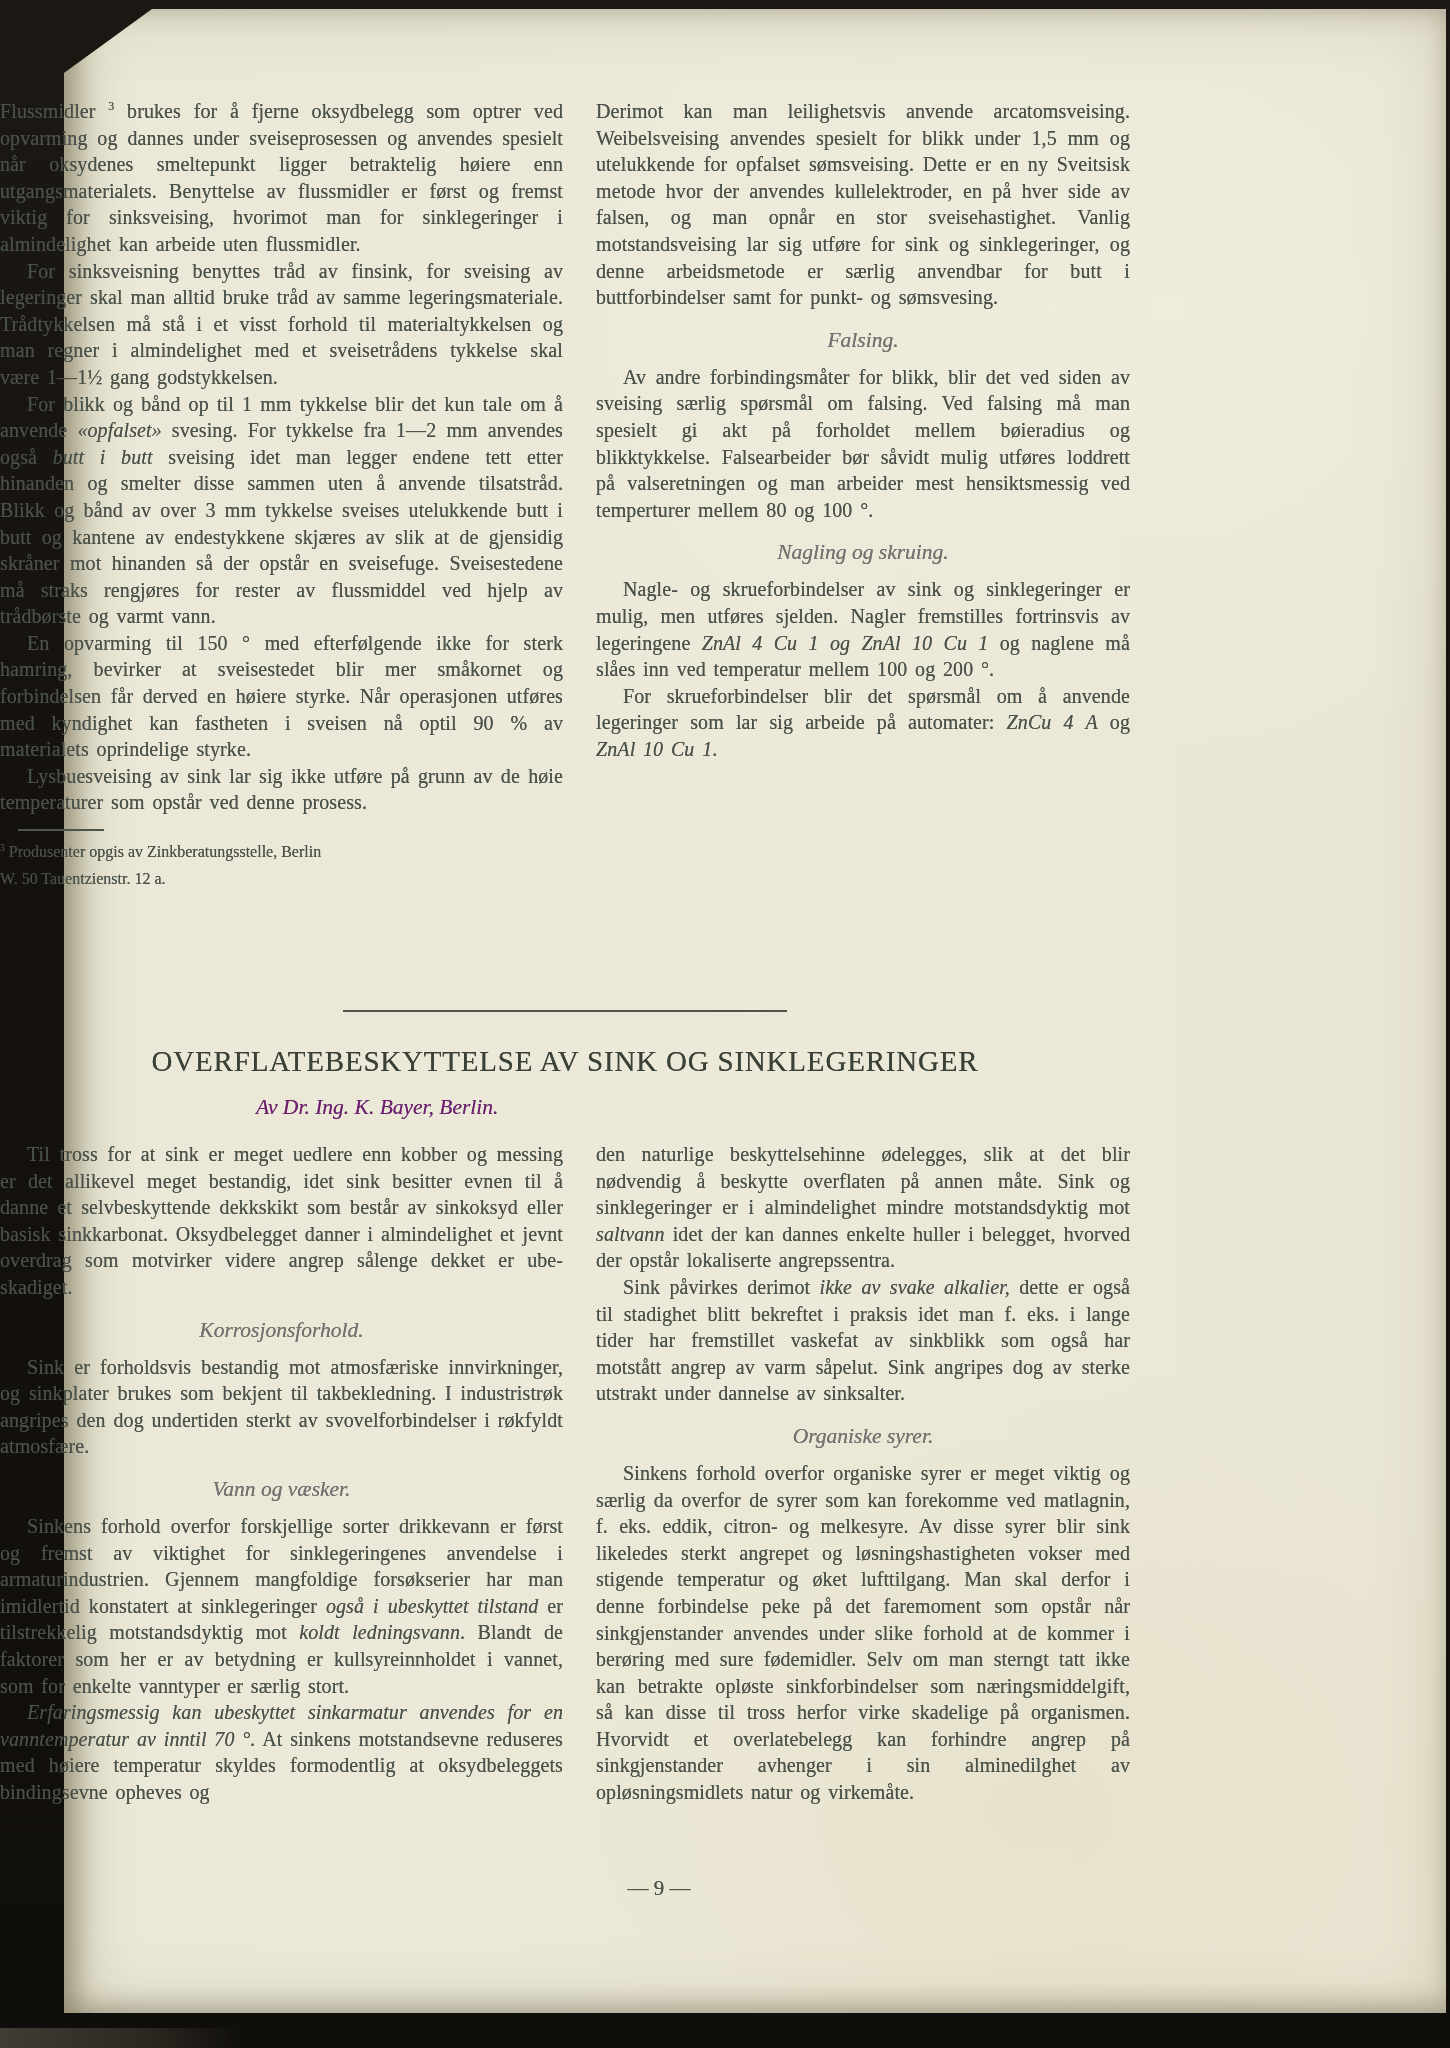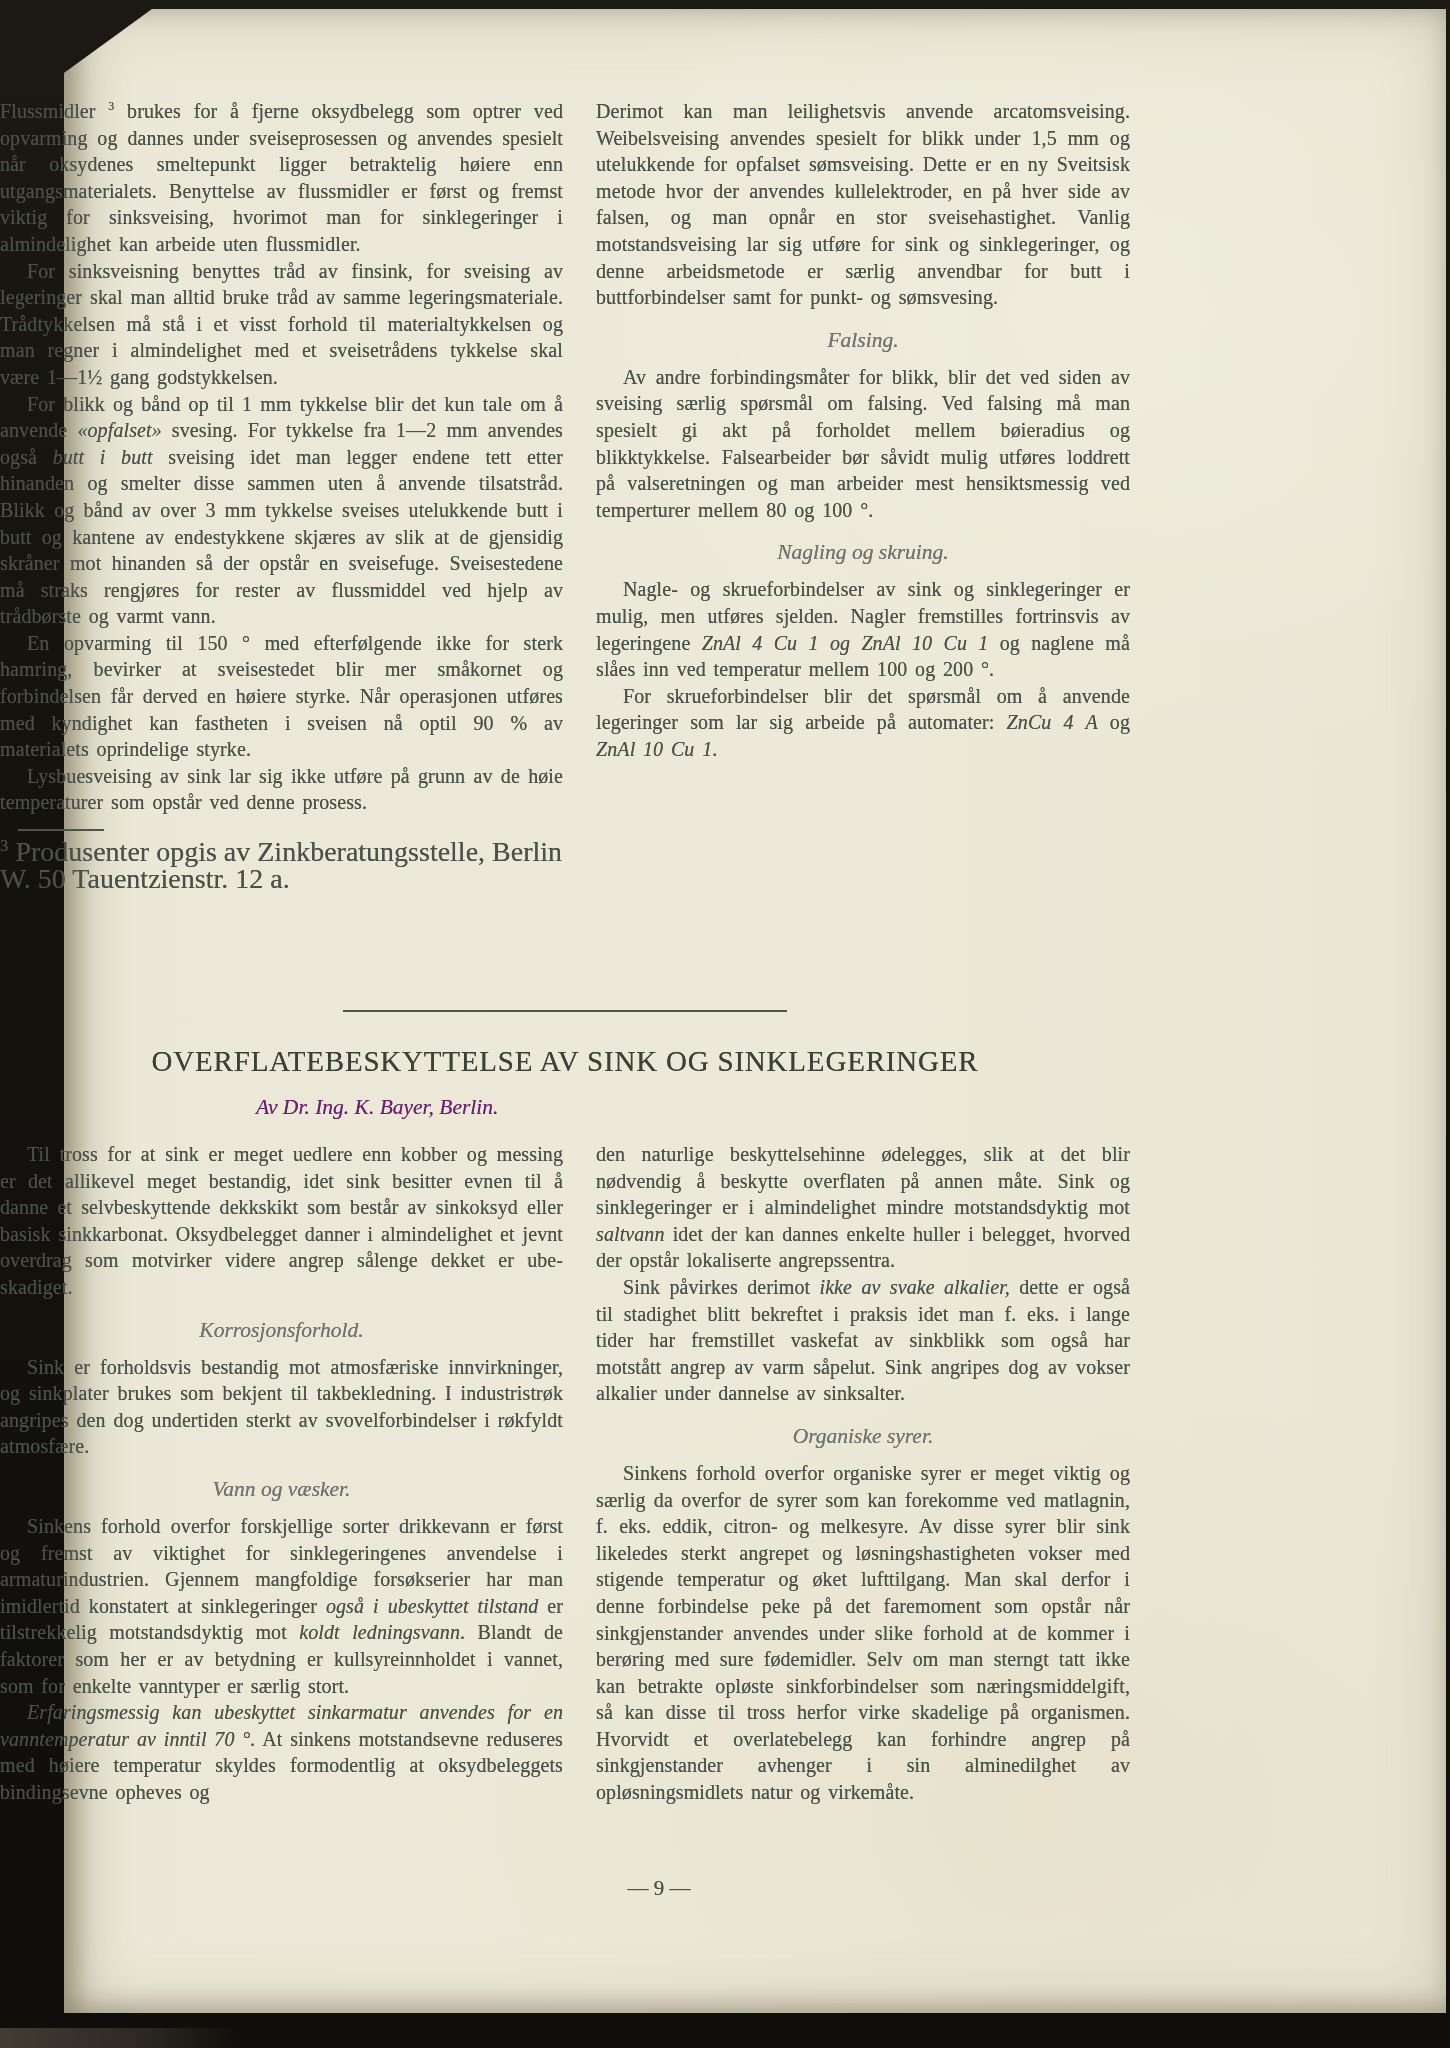--- a/index.html
+++ b/index.html
@@ -26,21 +26,21 @@
   .col-r{width:534px;}
   p.body{margin:0;font-size:20px;line-height:26.6px;text-align:justify;
     word-spacing:0.13em;letter-spacing:0.1px;hyphens:manual;
     text-shadow:0 0 .45px rgba(66,74,64,.75);}
   p.ind{text-indent:27px;}
   .it{font-style:italic;}
   sup{font-size:0.6em;line-height:0;vertical-align:super;}
   h3.sub{margin:16px 0 11px;text-align:center;font-style:italic;font-weight:normal;
     font-size:21.5px;line-height:26px;color:#737373;text-shadow:0 0 .45px rgba(66,74,64,.75);}
   .fn-rule{border:none;border-top:2.5px solid #4c544b;width:86px;margin:13px 0 8px 18px;}
-  .footnote p{margin:0;font-size:28px;line-height:26.5px;text-shadow:0 0 .45px rgba(66,74,64,.75);}
+  .footnote p{margin:0;font-size:16px;line-height:26.5px;text-shadow:0 0 .45px rgba(66,74,64,.75);}
   .fn-l1{margin-left:34px;}
   .fn-l2{margin-left:57px;}
   .divider{border:none;border-top:2.5px solid #4c544b;width:444px;margin:0 auto;}
   .a2-title{margin:30px 0 0;text-align:center;font-weight:normal;font-size:29px;
     letter-spacing:0.8px;color:#39402f;color:#3a4138;line-height:38px;
     text-shadow:0 0 .5px rgba(50,58,48,.8);}
   .byline{margin:15px 0 0 256px;width:max-content;font-style:italic;font-size:21.5px;
     color:#701a75;text-shadow:0 0 .45px rgba(66,74,64,.75);}
   .a2cols{margin-top:21px;}
   .pageno{position:absolute;left:94px;top:1876px;width:1130px;text-align:center;
@@ -85,20 +85,20 @@
     <div class="col-l">
       <p class="body ind"><span>Til tross for at sink er meget uedlere enn kobber og messing er det allikevel meget bestandig, idet sink be­sitter evnen til å danne et selvbeskyttende dekkskikt som består av sinkoksyd eller basisk sinkkarbonat. Oksydbelegget danner i almindelighet et jevnt overdrag som motvirker videre angrep sålenge dekket er ube­skadiget.</span></p>
       <h3 class="sub">Korrosjonsforhold.</h3>
       <p class="body ind"><span>Sink er forholdsvis bestandig mot atmosfæriske inn­virkninger, og sinkplater brukes som bekjent til tak­bekledning. I industristrøk angripes den dog under­tiden sterkt av svovelforbindelser i røkfyldt atmosfære.</span></p>
       <h3 class="sub">Vann og væsker.</h3>
       <p class="body ind"><span>Sinkens forhold overfor forskjellige sorter drikkevann er først og fremst av viktighet for sinklegeringenes an­vendelse i armaturindustrien. Gjennem mangfoldige for­søkserier har man imidlertid konstatert at sinklegeringer </span><span class="it">også i ubeskyttet tilstand</span><span> er tilstrekkelig motstandsdyk­tig mot </span><span class="it">koldt ledningsvann</span><span>. Blandt de faktorer som her er av betydning er kullsyreinnholdet i vannet, som for enkelte vanntyper er særlig stort.</span></p>
       <p class="body ind"><span class="it">Erfaringsmessig kan ubeskyttet sinkarmatur anvendes for en vanntemperatur av inntil 70 °.</span><span> At sinkens mot­standsevne reduseres med høiere temperatur skyldes for­modentlig at oksydbeleggets bindingsevne opheves og</span></p>
     </div>
     <div class="col-r">
       <p class="body"><span>den naturlige beskyttelsehinne ødelegges, slik at det blir nødvendig å beskytte overflaten på annen måte. Sink og sinklegeringer er i almindelighet mindre motstandsdyk­tig mot </span><span class="it">saltvann</span><span> idet der kan dannes enkelte huller i belegget, hvorved der opstår lokaliserte angrepssentra.</span></p>
-      <p class="body ind"><span>Sink påvirkes derimot </span><span class="it">ikke av svake alkalier,</span><span> dette er også til stadighet blitt bekreftet i praksis idet man f. eks. i lange tider har fremstillet vaskefat av sinkblikk som også har motstått angrep av varm såpelut. Sink angri­pes dog av vokser alkalier under dannelse av sinksalter.</span></p>
+      <p class="body ind"><span>Sink påvirkes derimot </span><span class="it">ikke av svake alkalier,</span><span> dette er også til stadighet blitt bekreftet i praksis idet man f. eks. i lange tider har fremstillet vaskefat av sinkblikk som også har motstått angrep av varm såpelut. Sink angri­pes dog av sterke utstrakt under dannelse av sinksalter.</span></p>
       <h3 class="sub">Organiske syrer.</h3>
       <p class="body ind"><span>Sinkens forhold overfor organiske syrer er meget viktig og særlig da overfor de syrer som kan forekomme ved matlagnin, f. eks. eddik, citron- og melkesyre. Av disse syrer blir sink likeledes sterkt angrepet og løs­ningshastigheten vokser med stigende temperatur og øket lufttilgang. Man skal derfor i denne forbindelse peke på det faremoment som opstår når sinkgjenstander anvendes under slike forhold at de kommer i berøring med sure fødemidler. Selv om man sterngt tatt ikke kan betrakte opløste sinkforbindelser som næringsmid­delgift, så kan disse til tross herfor virke skadelige på organismen. Hvorvidt et overlatebelegg kan forhindre angrep på sinkgjenstander avhenger i sin alminedilghet av opløsningsmidlets natur og virkemåte.</span></p>
     </div>
   </div>
 </div>
 
 <div class="pageno">— 9 —</div>
 
 </body></html>

